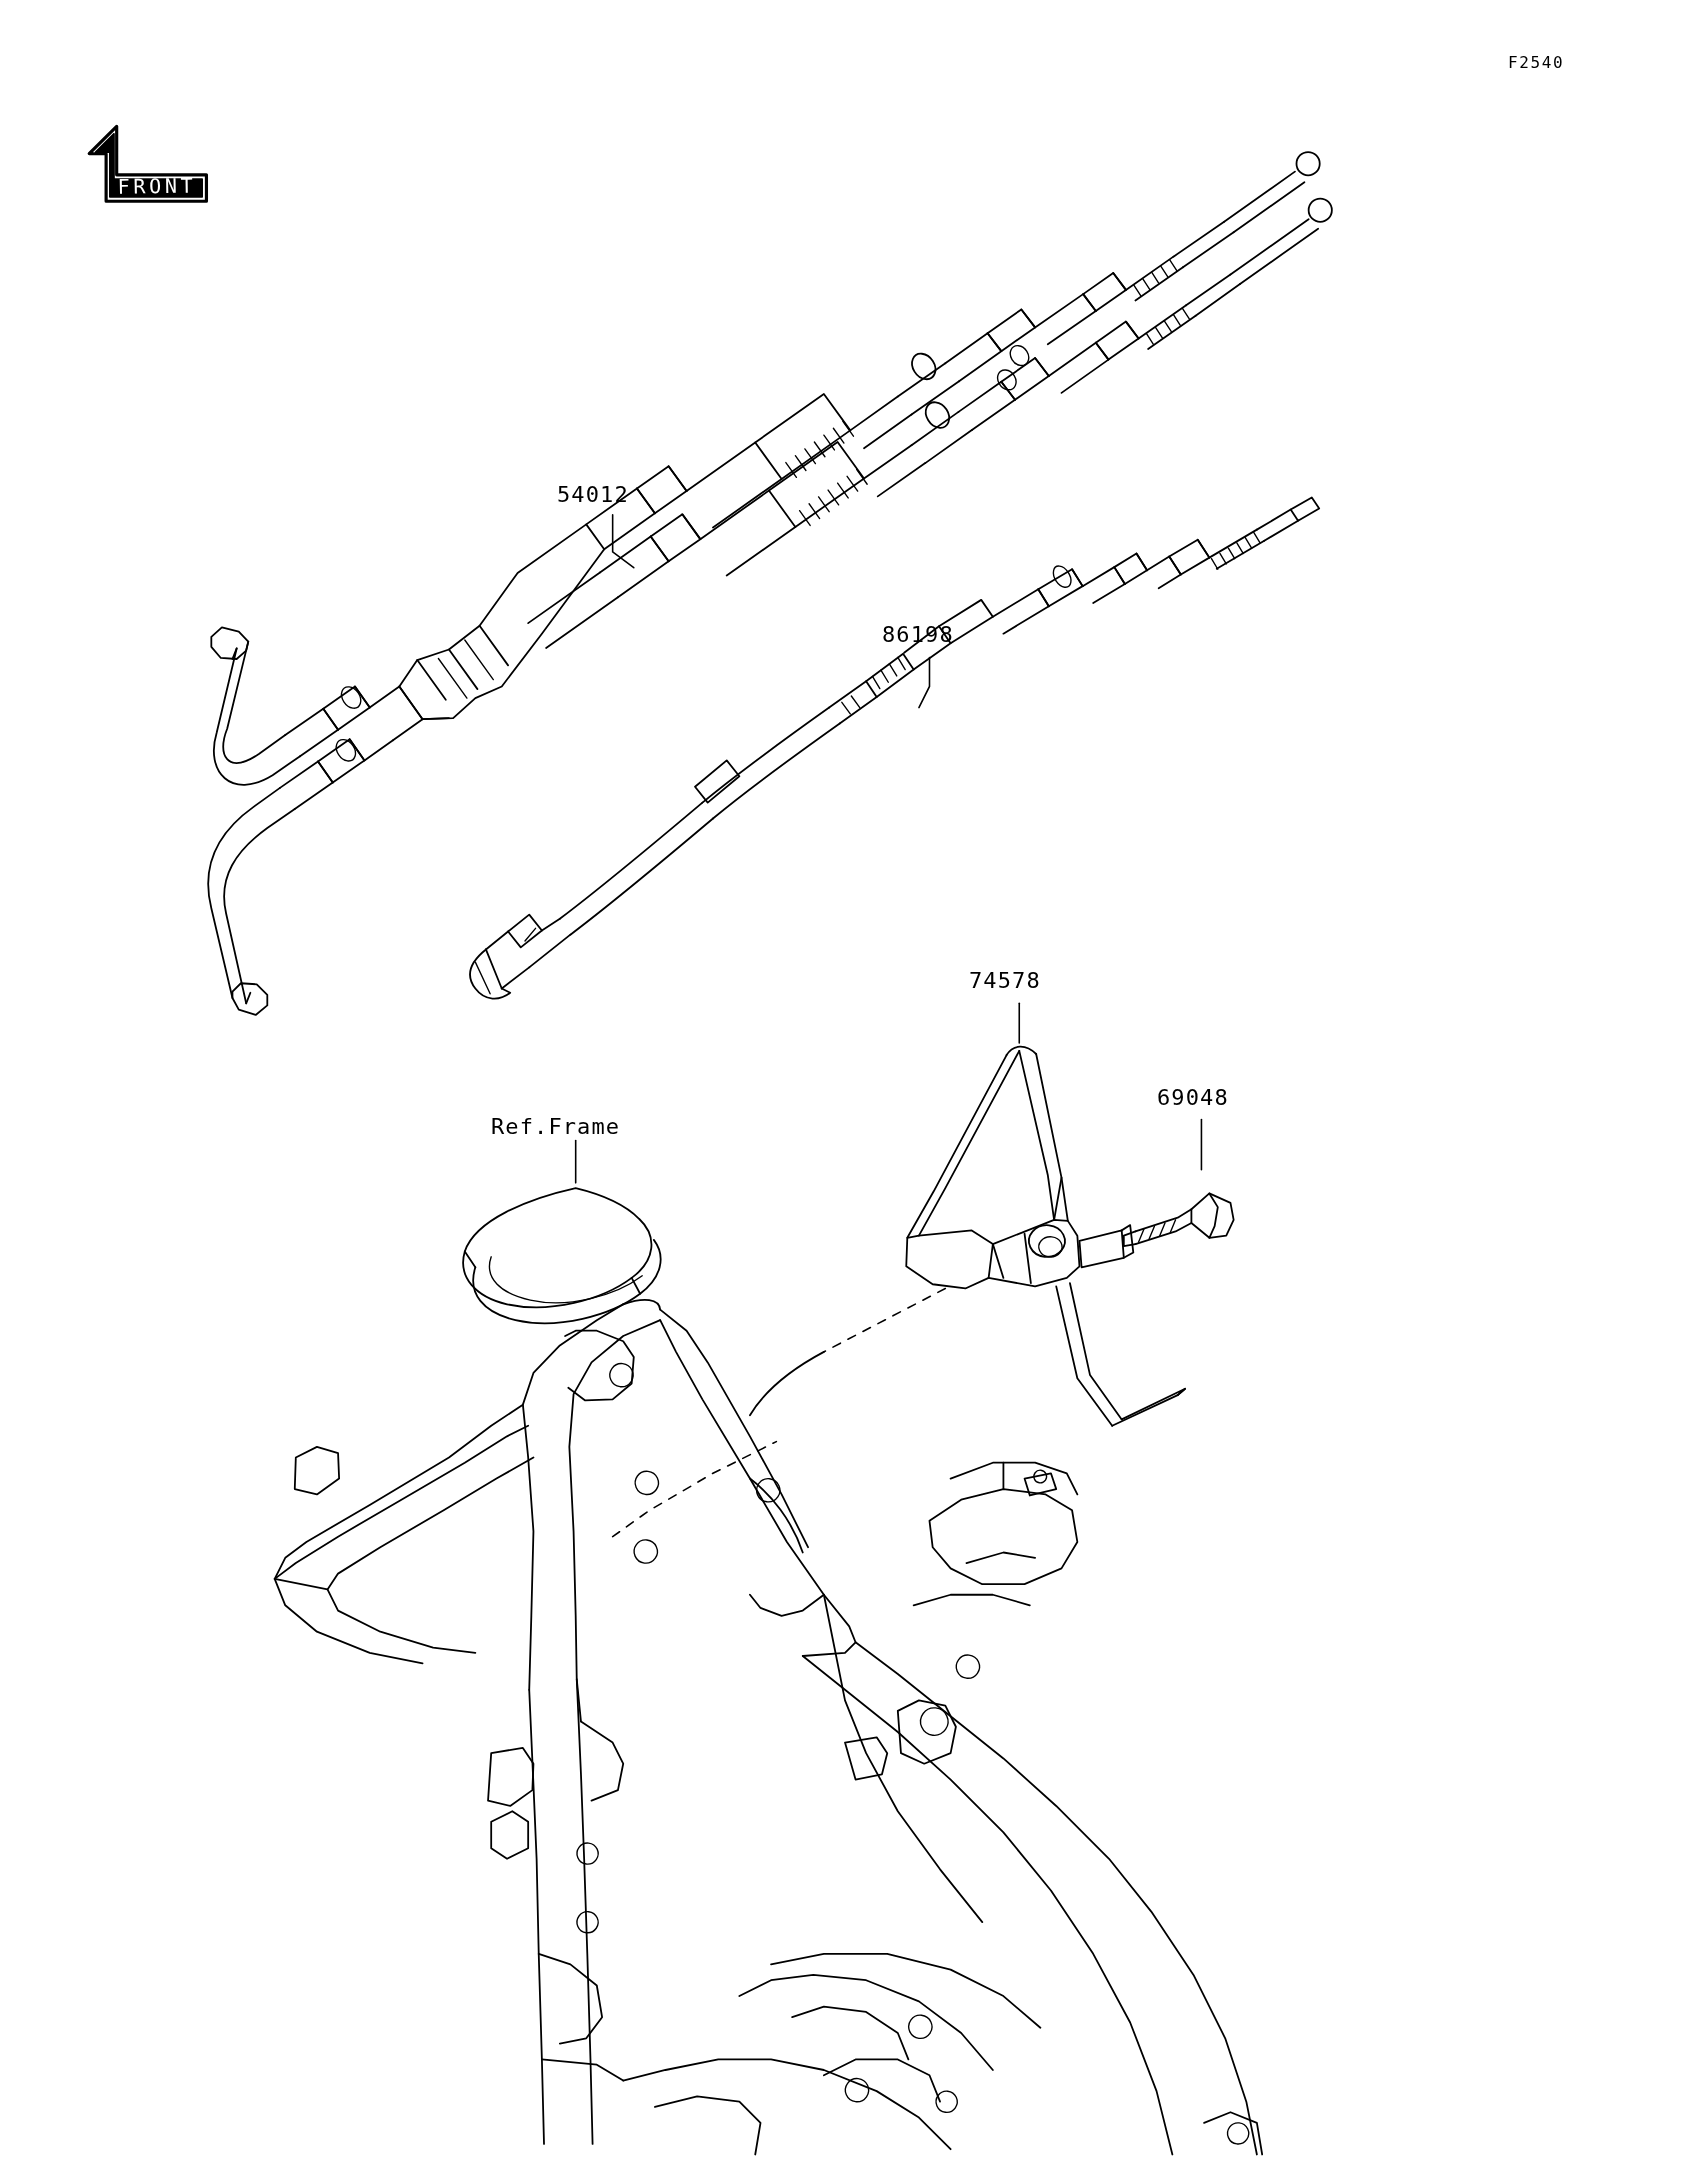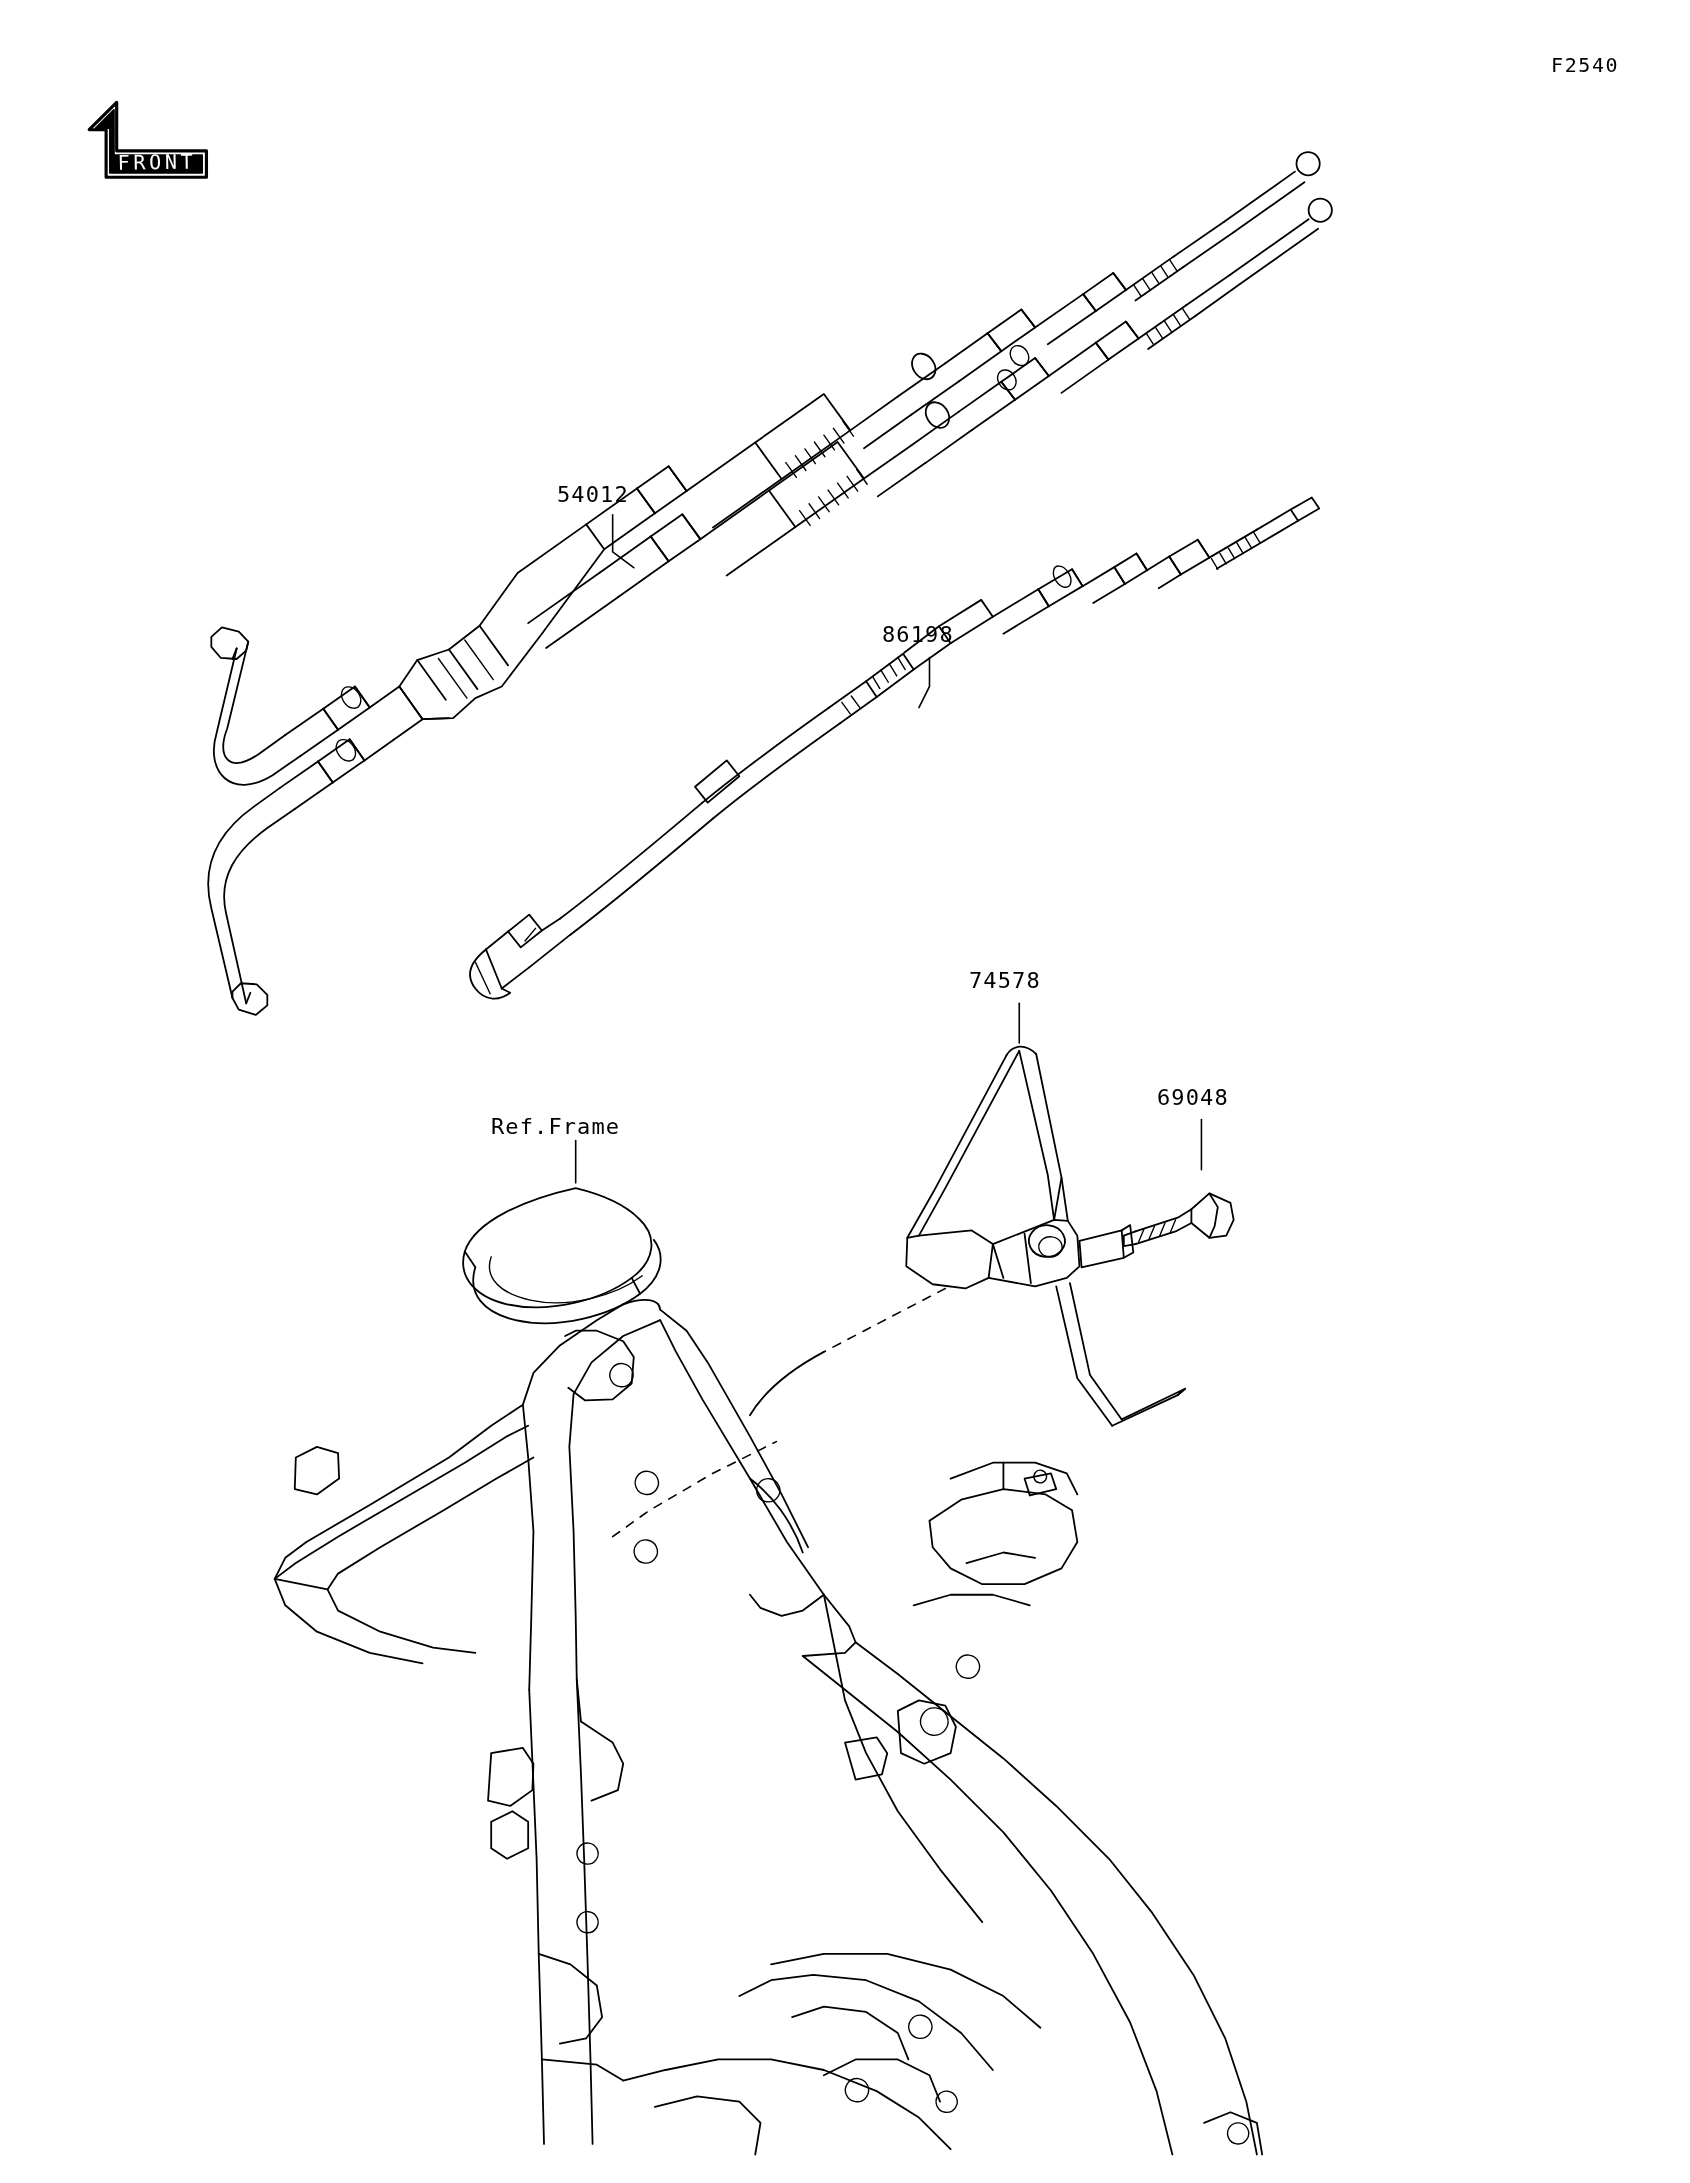--- a/index.html
+++ b/index.html
@@ -19,28 +19,27 @@
   }
   .label {
     position: absolute;
     font-family: "DejaVu Sans Mono", monospace;
     font-size: 22px;
     letter-spacing: 1.1px;
     color: #000000;
     white-space: nowrap;
   }
   .label.sheet {
-    font-size: 20px;
+    font-size: 16px;
     letter-spacing: 1.6px;
-    margin-left: 43px;
   }
   #front-badge {
     position: absolute;
     left: 85px;
-    top: 98px;
+    top: 122px;
     width: 132px;
     height: 111px;
   }
   #front-badge svg { display: block; }
   #diagram-svg {
     position: absolute;
     left: 0;
     top: 0;
     width: 1690px;
     height: 2183px;

